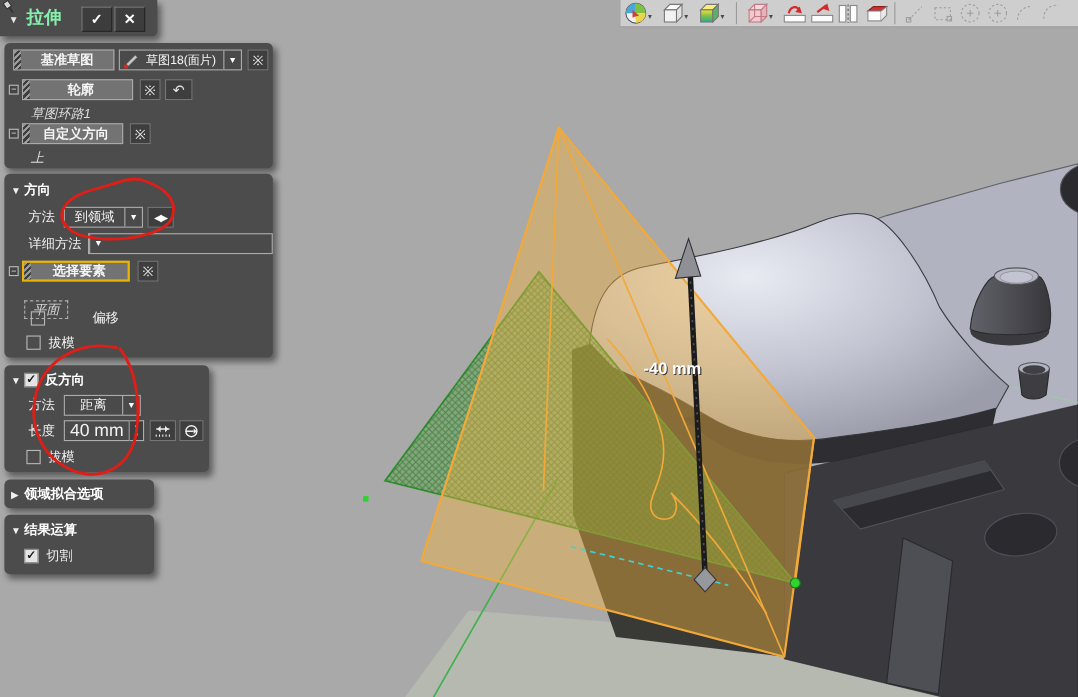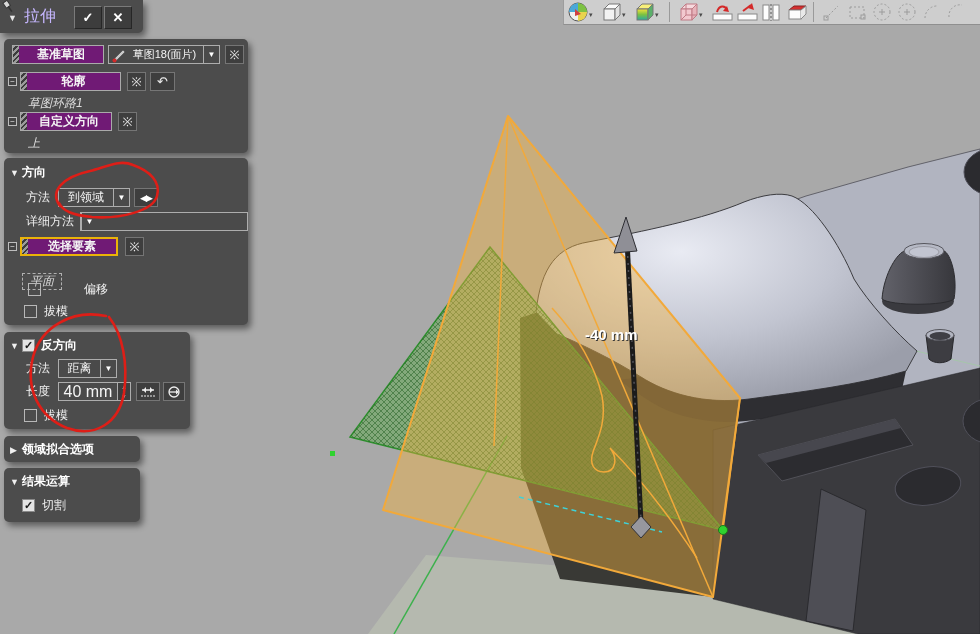--- a/index.html
+++ b/index.html
@@ -11,32 +11,32 @@
      background:#cecece;border-bottom:1px solid #8f8f8f;border-left:1px solid #9d9d9d;
      display:flex;align-items:flex-start;padding-top:1px;box-sizing:border-box;}
   .tbi{width:22px;height:22px;margin-left:3px;flex:0 0 auto;}
   .tbi svg{display:block;}
   .caret{font-size:7px;color:#4a4a4a;margin:10px 0 0 0;width:8px;flex:0 0 auto;}
   .tsep{width:1px;height:20px;background:#9a9a9a;margin:1px 4px 0 6px;flex:0 0 auto;}
   
   .dwin{position:absolute;background:#4c4c4c;border-radius:5px;z-index:3;
         box-shadow:3px 4px 6px rgba(0,0,0,.45);color:#f0f0f0;font-size:12px;}
   .titlewin{left:0;top:0;width:143px;height:33px;border-radius:0 0 5px 0;}
-  .titlewin .ttl{position:absolute;left:24px;top:6px;font-size:16px;font-weight:normal;color:#c4b5fd;}
+  .titlewin .ttl{position:absolute;left:24px;top:6px;font-size:16px;font-weight:bold;color:#86efac;}
   .titlewin .clps{position:absolute;left:8px;top:13px;font-size:9px;color:#e8e8e8;}
   .okbtn,.xbtn{position:absolute;top:6px;width:26px;height:21px;background:#3d3d3d;
      border:1px solid;border-color:#7a7a7a #262626 #262626 #7a7a7a;color:#fff;
      font-weight:bold;font-size:13px;text-align:center;line-height:21px;}
   .okbtn{left:74px;} .xbtn{left:104px;}
   .pinicon{position:absolute;left:1px;top:0px;}
   
   .row{position:absolute;height:19px;display:flex;align-items:center;}
   .hd{font-weight:bold;color:#fff;text-align:right;}
   .arw{font-size:9px;color:#f0f0f0;width:12px;}
-  .fbtn{display:flex;align-items:center;height:19px;background:#701a75;
+  .fbtn{display:flex;align-items:center;height:19px;background:#737373;
         border:1px solid #aaaaaa;box-sizing:border-box;}
   .fbtn .hatch{width:6px;align-self:stretch;
         background:repeating-linear-gradient(135deg,#9c9c9c 0 2px,#3c3c3c 2px 4px);}
   .fbtn span{flex:1;text-align:center;font-weight:bold;color:#f5f5f5;font-size:12px;}
   .fbtn.sel{border:2px solid #eab308;}
   .flagbtn,.undobtn{height:19px;background:#3e3e3e;border:1px solid #757575;color:#ececec;
         font-size:12px;display:flex;align-items:center;justify-content:center;box-sizing:border-box;}
   .flagbtn{width:19px;} .undobtn{width:25px;font-size:13px;}
   .minus{width:9px;height:9px;border:1px solid #bdbdbd;color:#e8e8e8;font-size:8px;
         line-height:8px;text-align:center;box-sizing:border-box;background:#444;}
@@ -362,21 +362,21 @@
 </div>
 
 <div class="dwin" style="left:4px;top:332px;width:186px;height:97px;">
   <div class="row" style="left:6px;top:4px;">
     <span class="arw">▼</span>
     <div class="cb on">✓</div>
     <span class="hd" style="margin-left:6px;">反方向</span>
     </div>
   <div class="row" style="left:22px;top:27px;">
     <span class="lbl">方法</span>
-    <div class="dd" style="width:59px;margin-left:8px;">
+    <div class="dd" style="width:70px;margin-left:8px;">
       <div class="t">距离</div>
       <div class="a">▼</div>
       </div>
   </div>
   <div class="row" style="left:22px;top:50px;">
     <span class="lbl">长度</span>
     <div class="vbox" style="width:60px;margin-left:8px;">40 mm</div>
     <div class="spin">
       <div>▲</div>
       <div>▼</div>

